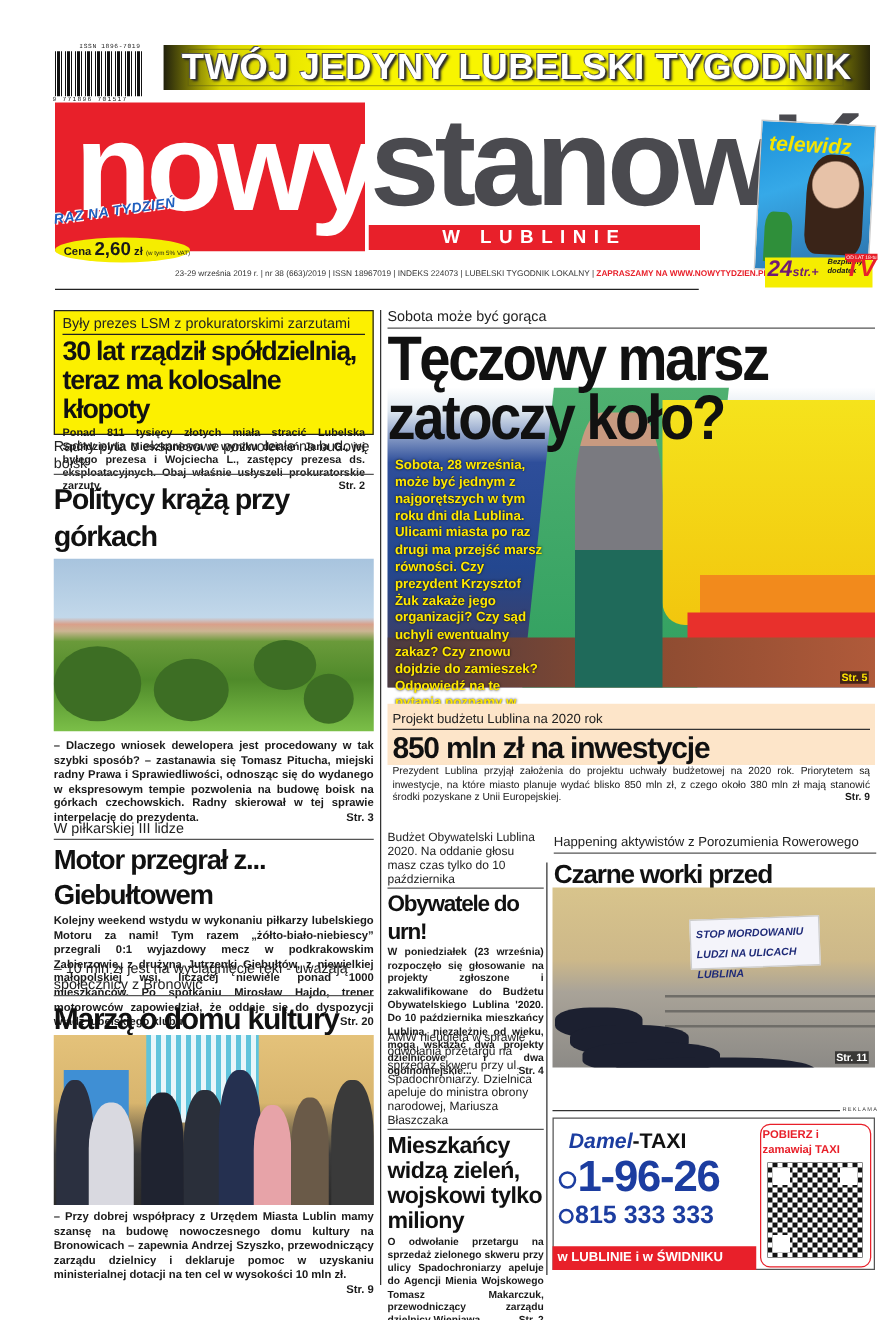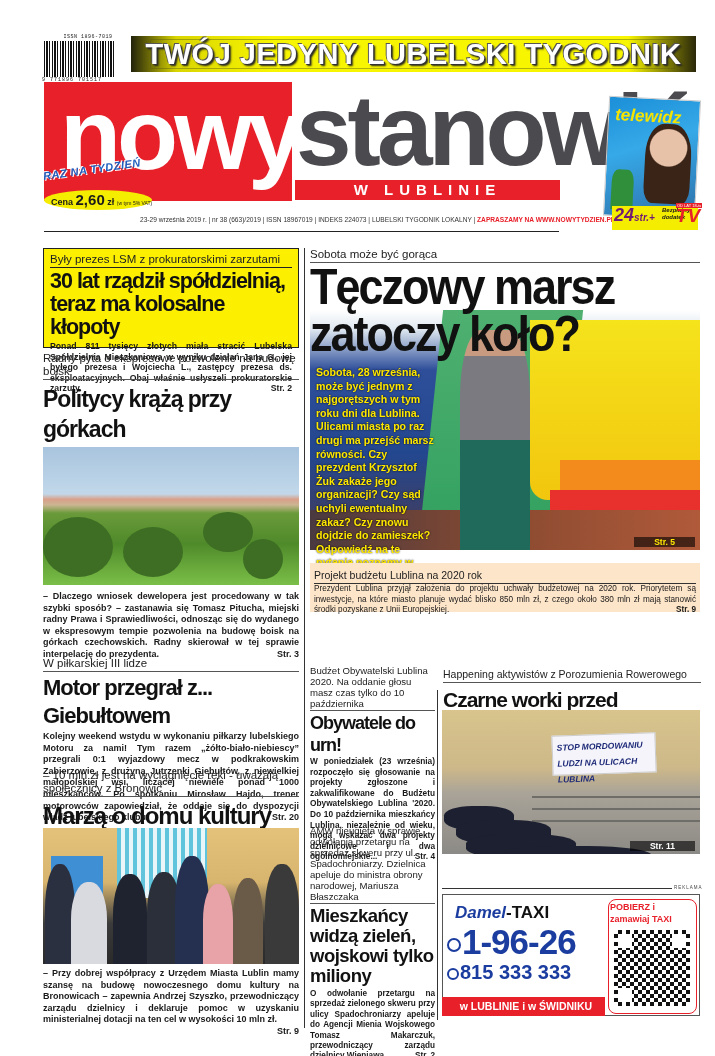--- a/index.html
+++ b/index.html
@@ -97,21 +97,21 @@
   #teczowy-photo .flag-green { position:absolute; left: 120px; top: 0; width: 140px; height: 250px; background: linear-gradient(180deg,#4fb070,#2f9f5f); transform: skewX(-6deg); }
   #teczowy-photo .flag-yellow { position:absolute; left: 220px; top: 10px; width: 180px; height: 180px; background: linear-gradient(180deg,#f5e31c,#f2c60e); border-radius: 0 0 40% 10%; }
   #teczowy-photo .flag-orange { position:absolute; left: 250px; top: 150px; width: 150px; height: 50px; background: #f28a1c; border-radius: 0 0 50% 10%; }
   #teczowy-photo .flag-red { position:absolute; left: 240px; top: 180px; width: 160px; height: 30px; background: #e8302c; border-radius: 0 0 50% 10%; }
   #teczowy-photo .ground { position:absolute; left: 0; top: 200px; width: 390px; height: 40px; background: linear-gradient(90deg,#4a3a40,#8a4a30,#b05a3a); }
   #teczowy-photo .man { position:absolute; left: 150px; top: 20px; width: 70px; height: 220px; background: linear-gradient(180deg,#c89a80 0 12%,#7a7a80 12% 50%,#1f6a5a 50% 100%); border-radius: 30% 30% 0 0; }
   #teczowy-headline { left: 310px; top: 264px; font-size: 45px; line-height: 42px; font-weight: bold; color: #111;
     letter-spacing: -2px; transform: scaleY(1.12); transform-origin: top left; width: 390px; }
   #teczowy-lead { left: 316px; top: 366px; width: 122px; font-size: 10.6px; line-height: 13.6px; font-weight: bold; color: #ffe800;
     text-shadow: 0 0 2px #000; }
-  .photo-page { position: absolute; right: 5px; bottom: 3px; font-size: 8.5px; font-weight: bold; color: #ffe800; background: rgba(0,0,0,.6); padding: 0 20px; }
+  .photo-page { position: absolute; right: 5px; bottom: 3px; font-size: 8.5px; font-weight: bold; color: #ffe800; background: rgba(0,0,0,.6); padding: 0 1px; }
 
   #budzet-box { left: 310px; top: 563px; width: 390px; height: 49px; background: #fde5c9; padding: 6px 4px; }
   #budzet-box .kicker { font-size: 10.5px; border-color: #333; }
   #budzet-box .headline { font-size: 24px; line-height: 27px; margin-top: 1px; }
   #budzet-box .body { font-size: 8.2px; line-height: 10.6px; font-weight: normal; }
 
   #col-divider-2 { left: 437px; top: 690px; width: 1px; height: 330px; background: #333; }
 
   #obywatele { left: 310px; top: 665px; width: 125px; }
   #obywatele .deck { font-size: 9.6px; line-height: 11px; color: #222; border-bottom: 1.5px solid #555; padding-bottom: 1px; }
@@ -137,21 +137,21 @@
   #reklama-label { left: 674px; top: 885px; font-size: 4.5px; letter-spacing: 1px; color: #444; }
 
   #taxi-ad { left: 442px; top: 894px; width: 258px; height: 122px; border: 1px solid #555; background: #fff; overflow: hidden; }
   #taxi-brand { left: 455px; top: 903px; font-size: 17px; font-weight: bold; font-style: italic; color: #1c3da0; white-space: nowrap; }
   #taxi-brand .dash { color: #111; font-style: normal; margin-top: 24px; }
   #taxi-num1 { left: 447px; top: 922px; font-size: 35px; font-weight: bold; color: #1c3da0; white-space: nowrap; letter-spacing: -1px; }
   #taxi-num2 { left: 447px; top: 961px; font-size: 20px; font-weight: bold; color: #1c3da0; white-space: nowrap; }
   .phone-icon { display:inline-block; width: 12px; height: 12px; border: 2px solid #1c3da0; border-radius: 50%; margin-right: 1px; vertical-align: middle; }
   .phone-icon.big { width: 14px; height: 14px; }
   #taxi-redbar { left: 442px; top: 997px; width: 163px; height: 19px; background: #e8202a; }
-  #taxi-cities { left: 446px; top: 997px; width: 160px; font-size: 10.5px; font-weight: bold; color: #fff; line-height: 19px; white-space: nowrap; text-align: center; }
+  #taxi-cities { left: 446px; top: 997px; width: 160px; font-size: 10.5px; font-weight: bold; color: #fff; line-height: 19px; white-space: nowrap; text-align: left; }
   #taxi-app { left: 608px; top: 899px; width: 89px; height: 115px; border: 1px solid #e8202a; border-radius: 8px; background: #fff; }
   #taxi-app-text { left: 610px; top: 902px; width: 85px; font-size: 9px; font-weight: bold; color: #e8202a; text-align: left; line-height: 11.5px; }
   #taxi-qr { left: 614px; top: 930px; width: 76px; height: 76px;
     background:
       linear-gradient(#fff,#fff) 4px 4px/14px 14px no-repeat,
       linear-gradient(#111,#111) 7px 7px/8px 8px no-repeat,
       linear-gradient(#fff,#fff) 58px 4px/14px 14px no-repeat,
       linear-gradient(#111,#111) 61px 7px/8px 8px no-repeat,
       linear-gradient(#fff,#fff) 4px 58px/14px 14px no-repeat,
       linear-gradient(#111,#111) 7px 61px/8px 8px no-repeat,
@@ -273,20 +273,21 @@
   <div class="flag-red"></div>
   <div class="ground"></div>
   <div class="man"></div>
   <span class="photo-page">Str. 5</span>
 </div>
 <div class="abs" id="teczowy-headline">Tęczowy marsz zatoczy koło?</div>
 <div class="abs" id="teczowy-lead">Sobota, 28 września, może być jednym z najgorętszych w tym roku dni dla Lublina. Ulicami miasta po raz drugi ma przejść marsz równości. Czy prezydent Krzysztof Żuk zakaże jego organizacji? Czy sąd uchyli ewentualny zakaz? Czy znowu dojdzie do zamieszek? Odpowiedź na te pytania poznamy w ciągu najbliższych dni.</div>
 
 <div class="abs" id="budzet-box">
   <div class="kicker">Projekt budżetu Lublina na 2020 rok</div>
+  <div class="headline">850 mln zł na inwestycje</div>
   <div class="body">
     <span>Prezydent Lublina przyjął założenia do projektu uchwały budżetowej na 2020 rok. Priorytetem są inwestycje, na które miasto planuje wydać blisko 850 mln zł, z czego około 380 mln zł mają stanowić środki pozyskane z Unii Europejskiej.</span>
     <span class="page-ref">Str. 9</span>
   </div>
 </div>
 
 <div class="abs" id="obywatele">
   <div class="deck">Budżet Obywatelski Lublina 2020. Na oddanie głosu masz czas tylko do 10 października</div>
   <div class="headline">Obywatele do urn!</div>
   <div class="body">

